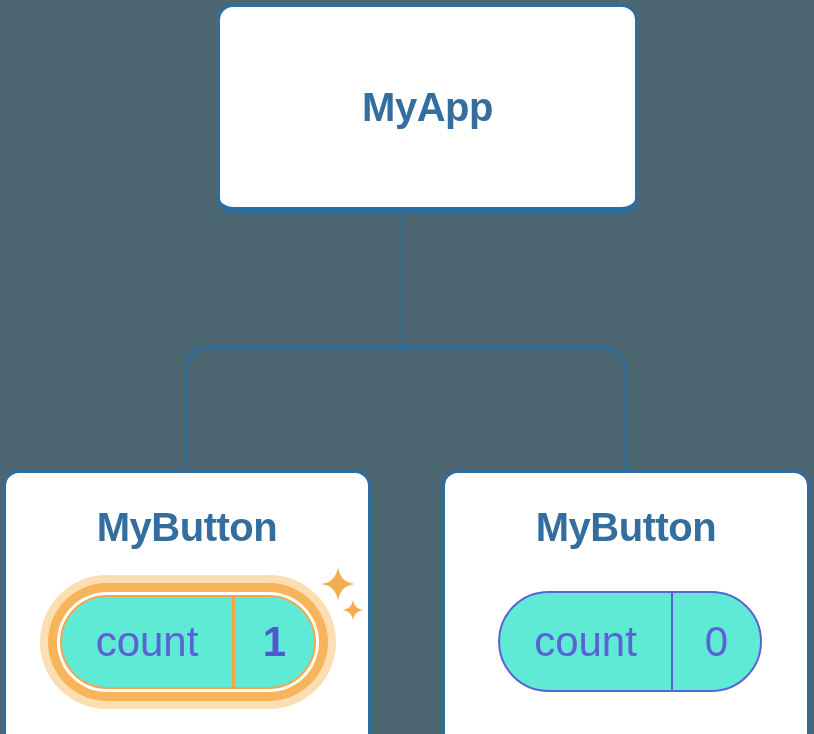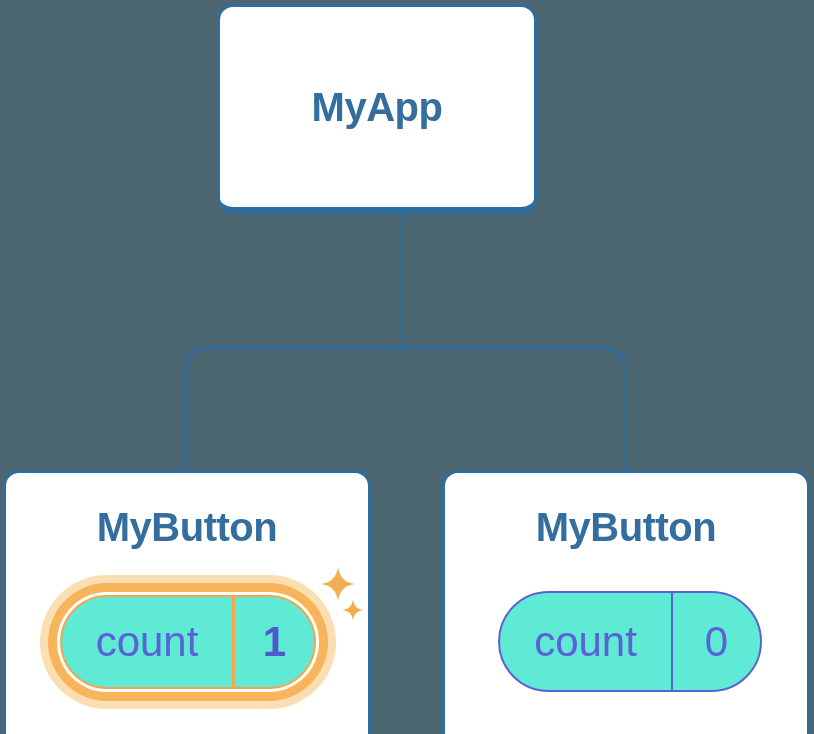--- a/index.html
+++ b/index.html
@@ -15,21 +15,21 @@
   
   .card{
     position:absolute;
     background:#ffffff;
     border:3px solid #2E6E9F;
     border-bottom-width:7px;
     border-radius:16px;
     box-sizing:border-box;
   }
   .card.root{
-    left:217px; top:4px; width:320px; height:210px;
+    left:217px; top:4px; width:421px; height:210px;
     display:flex; align-items:center; justify-content:center;
   }
   .card.child{ top:470px; width:368px; height:324px; }
   .card.child.left{ left:3px; }
   .card.child.right{ left:442px; }
 
   .node-label{
     color:#336E9E;
     font-size:40px;
     font-weight:600;

